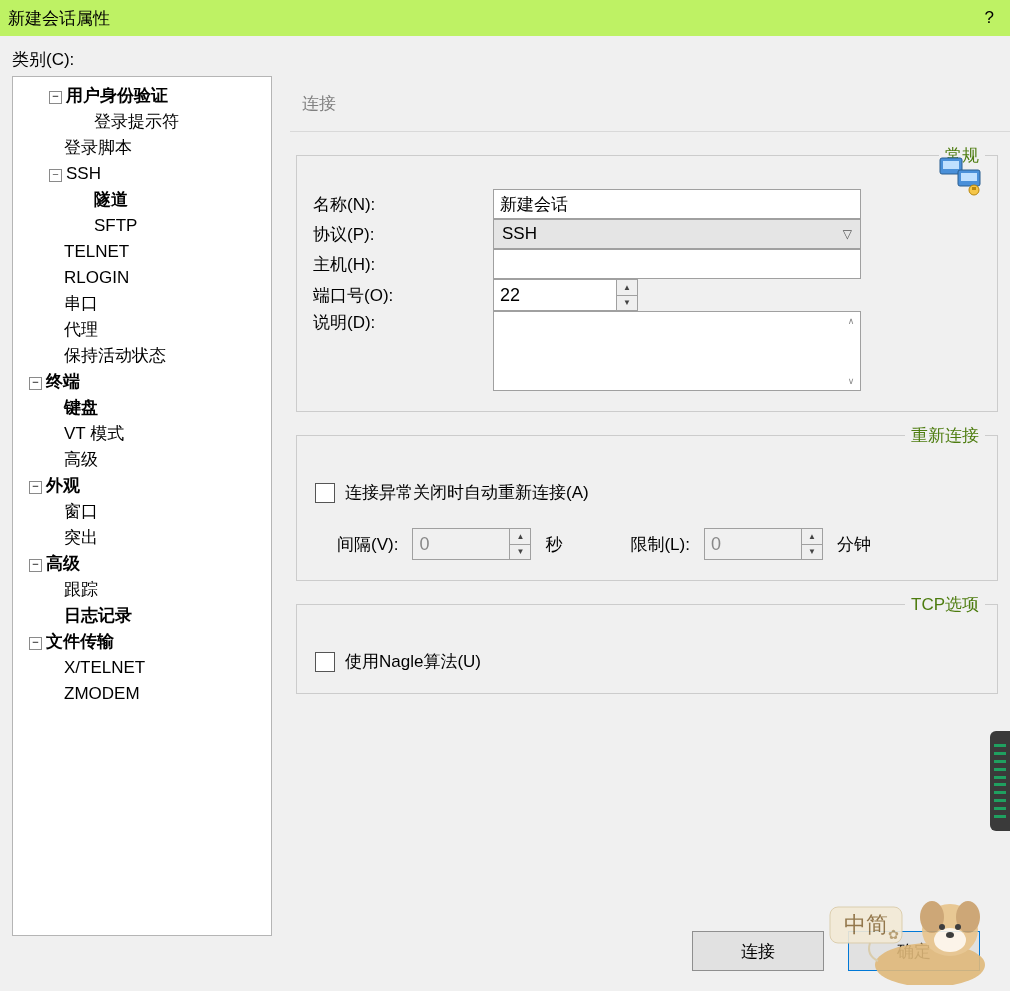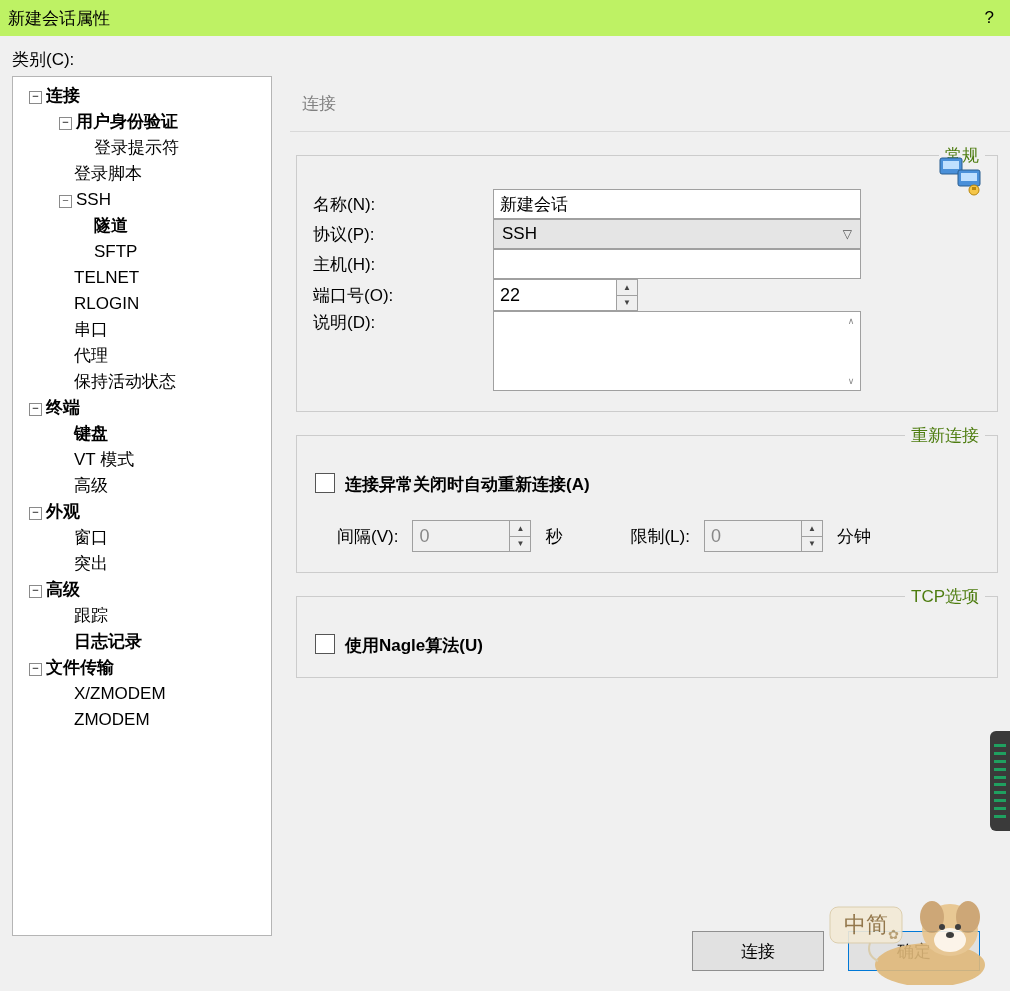--- a/index.html
+++ b/index.html
@@ -47,21 +47,21 @@
     overflow: auto;
     padding-top: 6px;
   }
   .tree-panel ul { list-style: none; margin: 0; padding: 0; }
   .tree-panel li {
     line-height: 26px;
     white-space: nowrap;
     position: relative;
   }
   .tl0 { padding-left: 16px; }
-  .tl1 { padding-left: 46px; }
+  .tl1 { padding-left: 36px; }
   .tl2 { padding-left: 66px; }
   .bold { font-weight: 700; }
   .expander {
     display: inline-block;
     width: 11px; height: 11px;
     border: 1px solid #8a8a8a;
     line-height: 9px;
     text-align: center;
     font-size: 11px;
     margin-right: 4px;
@@ -181,21 +181,21 @@
   .desc-area .sb {
     position: absolute;
     right: 0; top: 0; bottom: 0; width: 18px;
     display: flex; flex-direction: column; justify-content: space-between;
   }
   .desc-area .sb span {
     height: 18px; display: flex; align-items: center; justify-content: center;
     font-size: 9px; color: #888;
   }
 
-  .checkbox-row { display: flex; margin-top: 12px; padding-left: 6px; font-weight: bold;}
+  .checkbox-row { display: flex; align-items: center; margin-top: 20px; padding-left: 6px;}
   .checkbox-row .cb {
     width: 18px; height: 18px; border: 1px solid #555; background: #fff; margin-right: 10px;
   }
 
   .reconnect-opts {
     display: flex;
     align-items: center;
     gap: 14px;
     margin-top: 24px;
     padding-left: 28px;
@@ -256,21 +256,20 @@
 <div class="titlebar">
   <span class="title">新建会话属性</span>
   <span class="help">?</span>
 </div>
 
 <div class="client">
   <div class="cat-label">类别(C):</div>
 
   <div class="tree-panel">
     <ul>
-      <li class="tl0 bold"><span class="expander">−</span><span>连接</span></li>
       <li class="tl1 bold"><span class="expander">−</span><span>用户身份验证</span></li>
       <li class="tl2"><span class="tick"></span><span>登录提示符</span></li>
       <li class="tl1"><span class="tick"></span><span>登录脚本</span></li>
       <li class="tl1"><span class="expander">−</span><span>SSH</span></li>
       <li class="tl2 bold"><span class="tick"></span><span>隧道</span></li>
       <li class="tl2"><span class="tick"></span><span>SFTP</span></li>
       <li class="tl1"><span class="tick"></span><span>TELNET</span></li>
       <li class="tl1"><span class="tick"></span><span>RLOGIN</span></li>
       <li class="tl1"><span class="tick"></span><span>串口</span></li>
       <li class="tl1"><span class="tick"></span><span>代理</span></li>
@@ -279,21 +278,21 @@
       <li class="tl1 bold"><span class="tick"></span><span>键盘</span></li>
       <li class="tl1"><span class="tick"></span><span>VT 模式</span></li>
       <li class="tl1"><span class="tick"></span><span>高级</span></li>
       <li class="tl0 bold"><span class="expander">−</span><span>外观</span></li>
       <li class="tl1"><span class="tick"></span><span>窗口</span></li>
       <li class="tl1"><span class="tick"></span><span>突出</span></li>
       <li class="tl0 bold"><span class="expander">−</span><span>高级</span></li>
       <li class="tl1"><span class="tick"></span><span>跟踪</span></li>
       <li class="tl1 bold"><span class="tick"></span><span>日志记录</span></li>
       <li class="tl0 bold"><span class="expander">−</span><span>文件传输</span></li>
-      <li class="tl1"><span class="tick"></span><span>X/ZMODEM</span></li>
+      <li class="tl1"><span class="tick"></span><span>X/TELNET</span></li>
       <li class="tl1"><span class="tick"></span><span>ZMODEM</span></li>
     </ul>
   </div>
 
   <div class="right-pane">
     <div class="page-header">连接</div>
 
     <svg class="conn-icon" viewBox="0 0 48 42">
       <rect x="2" y="4" width="22" height="16" rx="2" fill="#4a90d9" stroke="#2b5e90"></rect>
       <rect x="5" y="7" width="16" height="8" fill="#bfe0ff"></rect>

